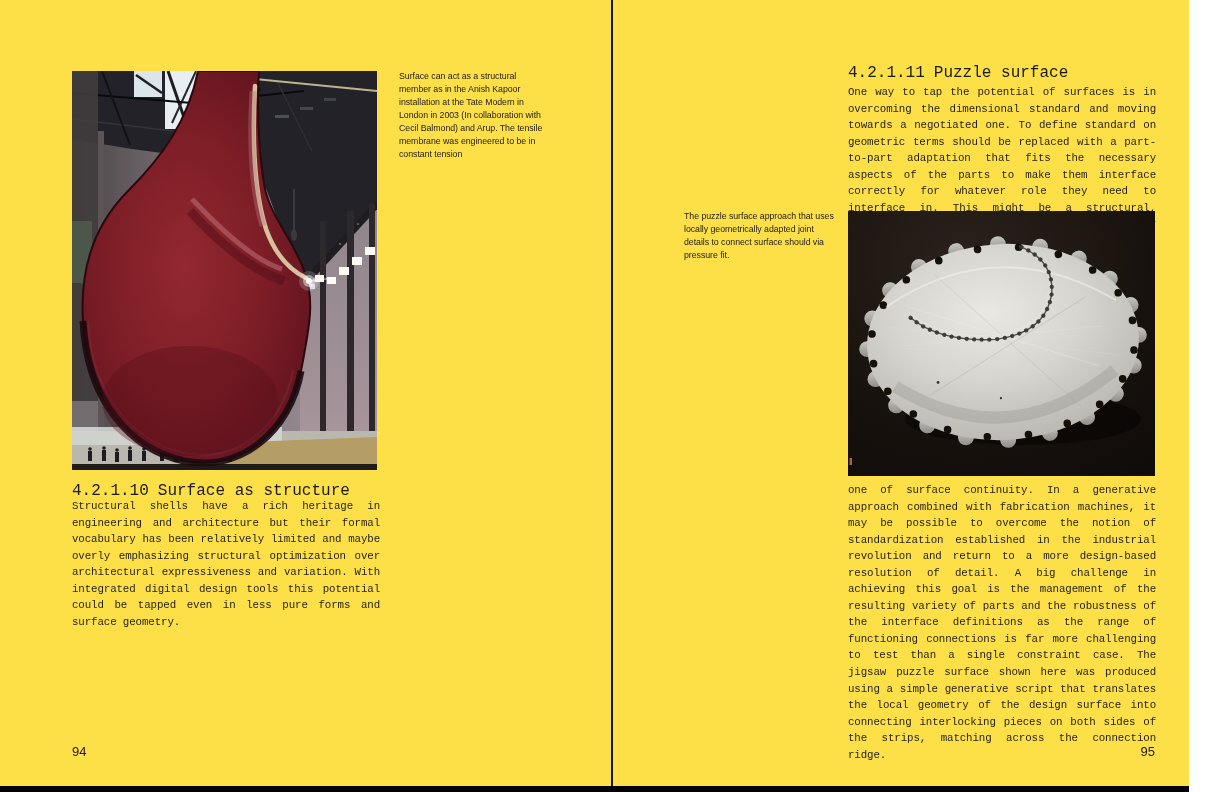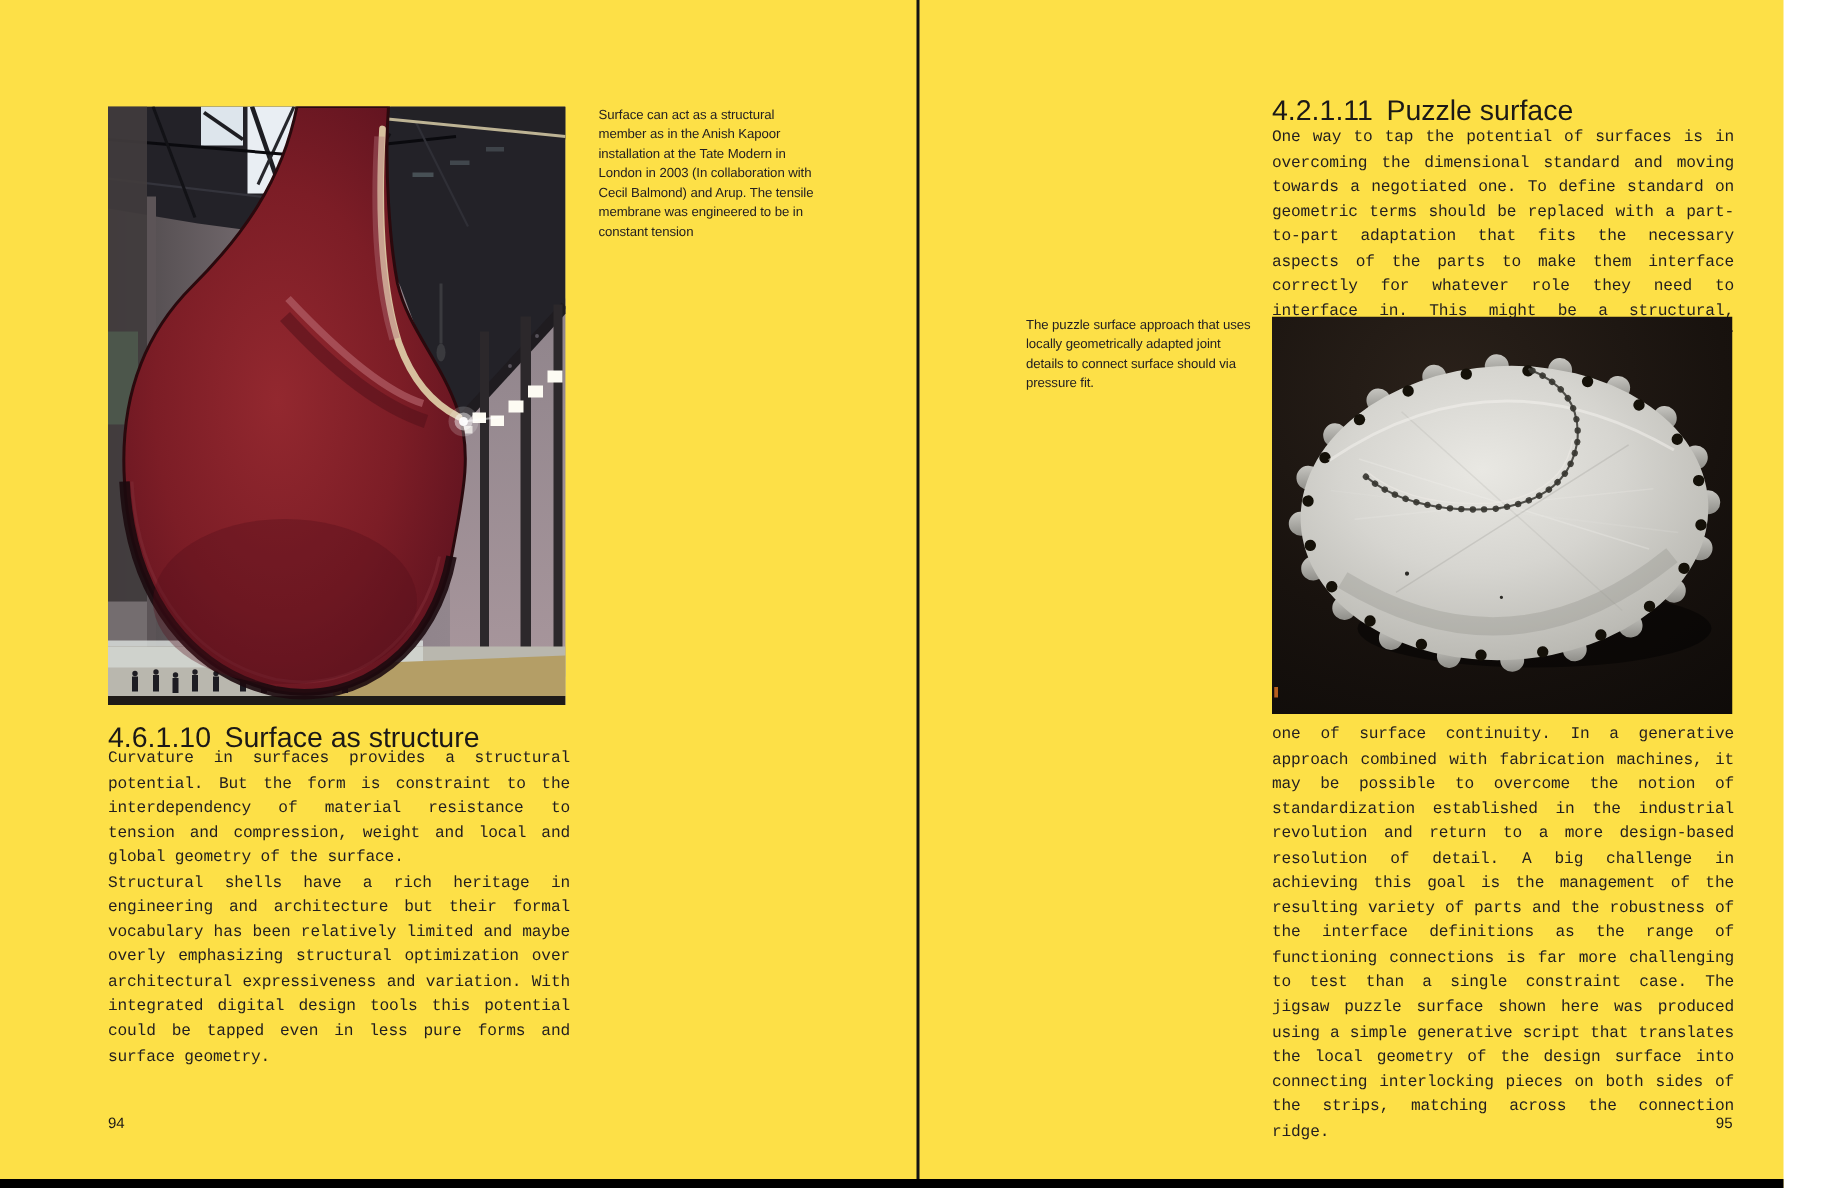--- a/index.html
+++ b/index.html
@@ -1,28 +1,28 @@
 <!DOCTYPE html>
 <html><head>
 <meta charset="utf-8">
 <style>
   html,body{margin:0;padding:0;background:#ffffff;}
   #spread{position:relative;width:1189px;height:792px;background:#fde047;overflow:hidden;
           font-family:"Liberation Sans",sans-serif;color:#221e1f;}
   .abs{position:absolute;}
   
-  .heading{font-family:Liberation Sans, sans-serif;font-size:19px;color:#1c1917;white-space:nowrap;}
+  .heading{font-family:Liberation Mono, monospace;font-size:16px;color:#1c1917;white-space:nowrap;}
   .heading .num{margin-right:9px;}
   .body-col{width:308px;font-size:10.8px;line-height:16.55px;letter-spacing:-0.12px;
             text-align:justify;color:#221e1f;}
   .body-col p{margin:0;font-family:Liberation Mono, monospace;}
   .fill-last{text-align-last:justify;}
   .caption{font-size:8.8px;line-height:13px;color:#242021;letter-spacing:-0.05px;}
   .caption div{white-space:nowrap;}
-  .folio{font-size:10px;color:#1c1917;}
+  .folio{font-size:13px;color:#1c1917;}
   
   .spine{left:611px;top:0;width:2px;height:787px;background:#141414;}
   .bottom-rule{left:0;top:786px;width:1224px;height:6px;background:#000;}
   figure{margin:0;}
   svg{display:block;}
 </style>
 </head>
 <body>
 
 <div id="spread">
@@ -153,25 +153,24 @@
       <div>Surface can act as a structural</div>
       <div>member  as in the Anish Kapoor</div>
       <div>installation at the Tate Modern in</div>
       <div>London in 2003 (In collaboration with</div>
       <div>Cecil Balmond) and Arup. The tensile</div>
       <div>membrane was engineered to be in</div>
       <div>constant tension</div>
     </div>
 
     <div class="abs heading" style="left:72px;top:482px;">
-      <span class="num">4.6.1.10</span><span>Surface as structure</span>
+      <span class="num">4.2.1.10</span><span>Surface as structure</span>
     </div>
 
     <div class="abs body-col" style="left:72px;top:498px;">
-      <p>Curvature in surfaces provides a structural potential. But the form is constraint to the interdependency of material resistance to tension and compression, weight and local and global geometry of the surface.</p>
       <p>Structural shells have a rich heritage in engineering and architecture but their formal vocabulary has been relatively limited and maybe overly emphasizing structural optimization over architectural expressiveness and variation. With integrated digital design tools this potential could be tapped even in less pure forms and surface geometry.</p>
     </div>
 
     <div class="abs folio" style="left:72px;top:744px;">94</div>
   </div>
 
   <div class="abs spine"></div>
 
   <div>
 

